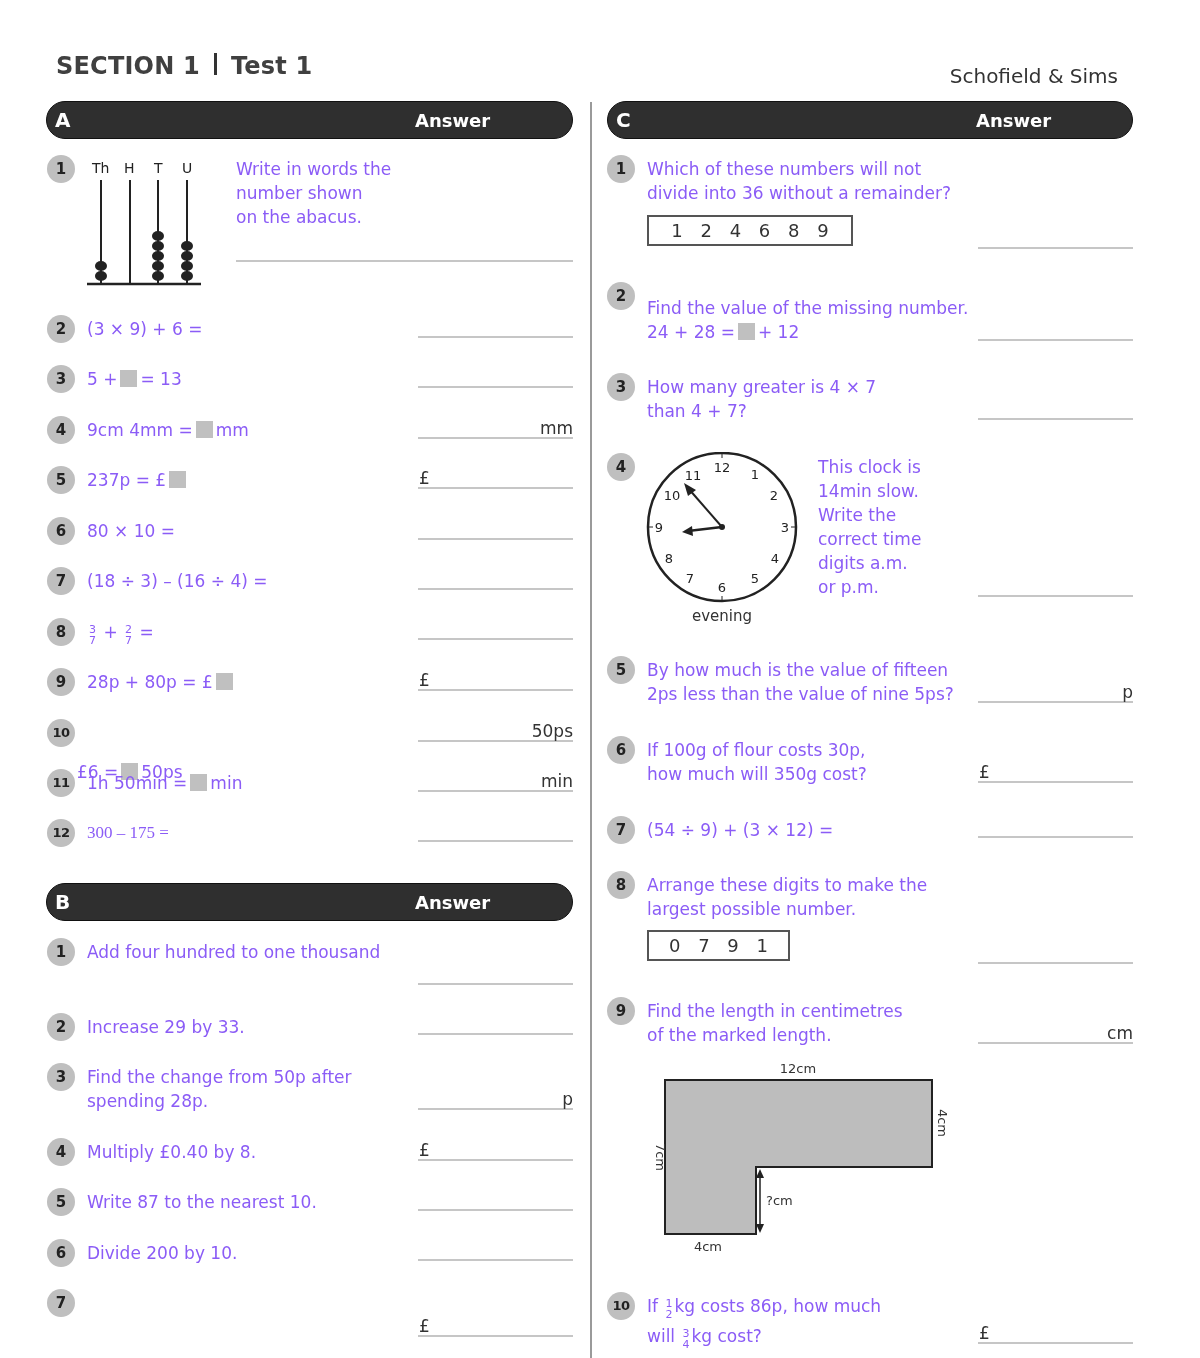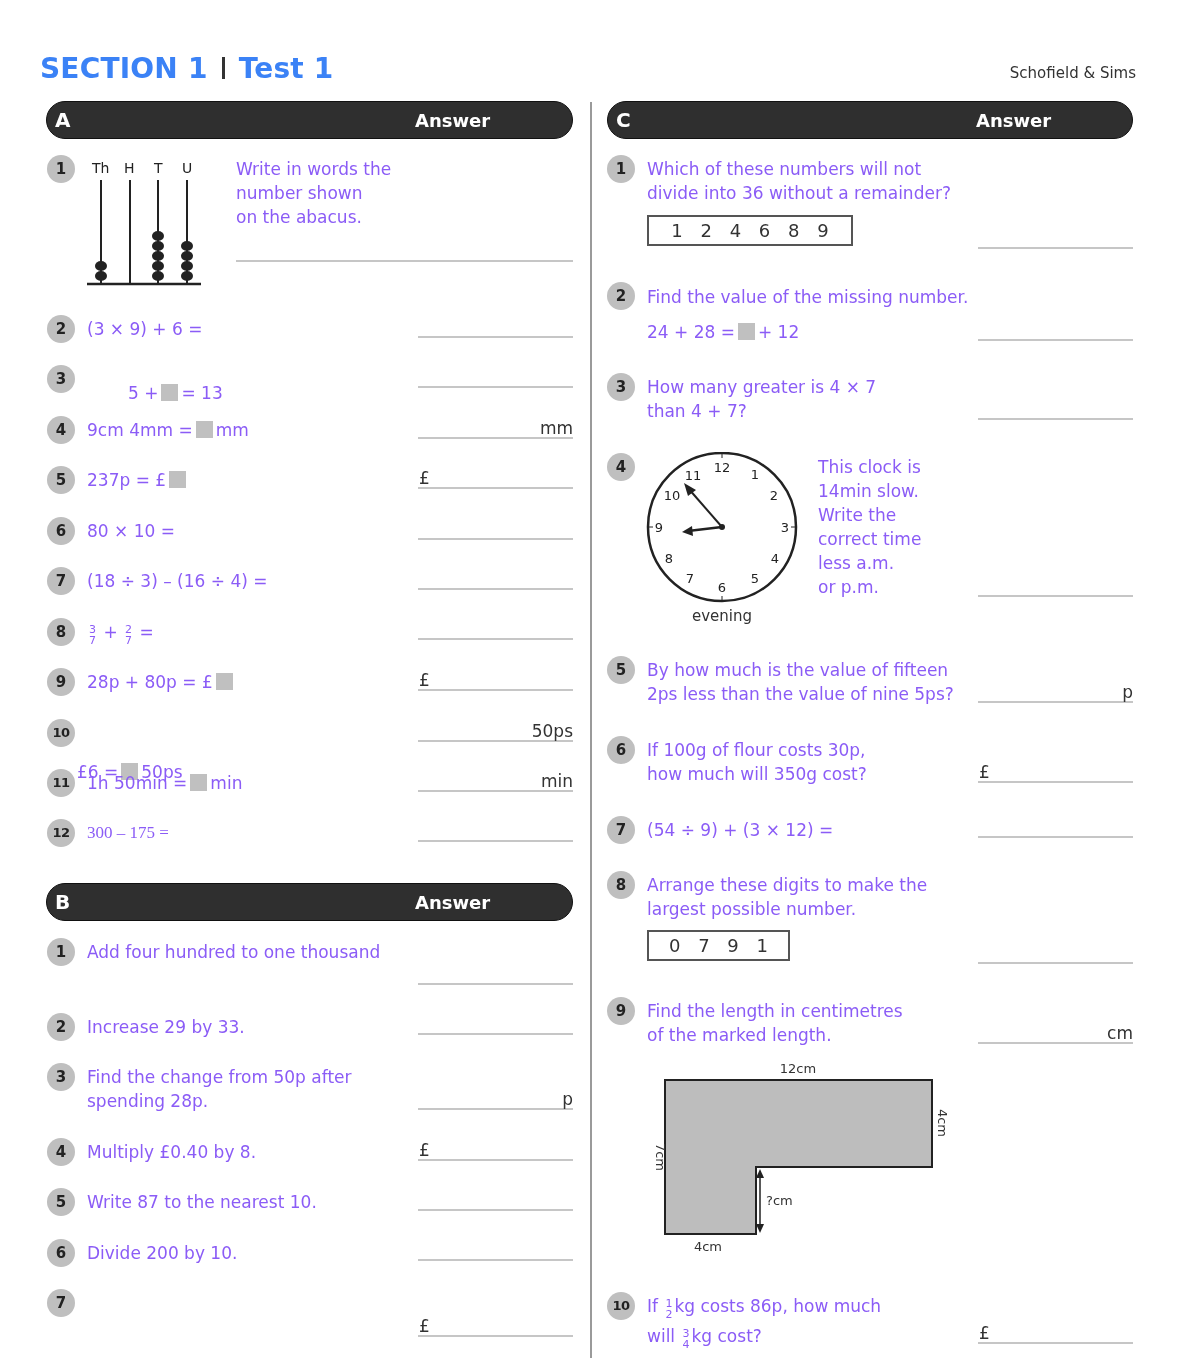--- a/index.html
+++ b/index.html
@@ -1,21 +1,21 @@
 <!DOCTYPE html>
 <html><head>
 <meta charset="utf-8">
 <style>
   * { box-sizing: border-box; margin: 0; padding: 0; }
   html, body { width: 1200px; height: 1358px; background: #ffffff; }
   body { position: relative; font-family: "DejaVu Sans", sans-serif; color: #2a2a2a; overflow: hidden; }
 
-  .title { position: absolute; left: 40px; top: 52px; font-size: 28px; font-weight: bold; color: #3b82f6; letter-spacing: 0.2px; }
+  .title { position: absolute; left: 56px; top: 52px; font-size: 24px; font-weight: bold; color: #404040; letter-spacing: 0.2px; }
   .title .sep { display: inline-block; width: 3px; height: 22px; background: #333; margin: 0 14px; vertical-align: -1px; }
-  .publisher { position: absolute; right: 64px; top: 64px; font-size: 15px; color: #333; }
+  .publisher { position: absolute; right: 82px; top: 64px; font-size: 20px; color: #333; }
 
   .divider { position: absolute; left: 590px; top: 102px; width: 2px; height: 1256px; background: #9a9a9a; }
 
   .bar { position: absolute; height: 38px; background: #2f2f2f; border-radius: 19px; border: 1px solid #111; color: #fff; font-weight: bold; }
   .bar .letter { position: absolute; left: 8px; top: 6px; font-size: 20px; }
   .bar .ans { position: absolute; left: 368px; top: 8px; font-size: 18px; }
 
   .q { position: absolute; font-size: 17px; line-height: 24px; color: #8b5cf6; }
   .num { position: absolute; width: 28px; height: 28px; border-radius: 50%; background: #bfbfbf; font-size: 15px; font-weight: bold; color: #222; text-align: center; line-height: 28px; }
   .num.two { font-size: 13px; letter-spacing: -0.5px; }
@@ -76,21 +76,21 @@
   <div>number shown</div>
   <div>on the abacus.</div>
 </div>
 <div class="line" style="left:236px; top:260px; width:337px;"></div>
 
 <div class="num" style="left:47px; top:315px;">2</div>
 <div class="q" style="left:87px; top:317px;">(3 × 9) + 6 =</div>
 <div class="line" style="left:418px; top:336px; width:155px;"></div>
 
 <div class="num" style="left:47px; top:365px;">3</div>
-<div class="q" style="left:87px; top:381px;margin-left:41px;"><span>5 +</span><span class="gbox"></span><span>= 13</span></div>
+<div class="q" style="left:87px; top:367px;"><span>5 +</span><span class="gbox"></span><span>= 13</span></div>
 <div class="line" style="left:418px; top:386px; width:155px;"></div>
 
 <div class="num" style="left:47px; top:416px;">4</div>
 <div class="q" style="left:87px; top:418px;"><span>9cm 4mm =</span><span class="gbox"></span><span>mm</span></div>
 <div class="line" style="left:418px; top:437px; width:155px;"></div>
 <div class="unit-r" style="left:473px; top:418px; width:100px;">mm</div>
 
 <div class="num" style="left:47px; top:466px;">5</div>
 <div class="q" style="left:87px; top:468px;"><span>237p = £</span><span class="gbox"></span></div>
 <div class="unit-l" style="left:419px; top:468px;">£</div>
@@ -181,21 +181,21 @@
 
 <div class="num" style="left:607px; top:155px;">1</div>
 <div class="q" style="left:647px; top:157px;">
   <div>Which of these numbers will not</div>
   <div>divide into 36 without a remainder?</div>
 </div>
 <div class="digitbox" style="left:647px; top:215px; width:206px;">1 2 4 6 8 9</div>
 <div class="line" style="left:978px; top:247px; width:155px;"></div>
 
 <div class="num" style="left:607px; top:282px;">2</div>
-<div class="q" style="left:647px; top:285px;">Find the value of the missing number.</div>
+<div class="q" style="left:647px; top:296px;">Find the value of the missing number.</div>
 <div class="q" style="left:647px; top:320px;"><span>24 + 28 =</span><span class="gbox"></span><span>+ 12</span></div>
 <div class="line" style="left:978px; top:339px; width:155px;"></div>
 
 <div class="num" style="left:607px; top:373px;">3</div>
 <div class="q" style="left:647px; top:375px;">
   <div>How many greater is 4 × 7</div>
   <div>than 4 + 7?</div>
 </div>
 <div class="line" style="left:978px; top:418px; width:155px;"></div>
 
@@ -227,21 +227,21 @@
   <line x1="78" y1="75" x2="44" y2="79" stroke="#222" stroke-width="2.5"></line>
   <polygon points="38,80 48,74 49,84" fill="#222"></polygon>
   <circle cx="78" cy="75" r="3" fill="#222"></circle>
   <text x="78" y="169" font-size="15" fill="#333" text-anchor="middle">evening</text>
 </svg>
 <div class="q" style="left:818px; top:455px;">
   <div>This clock is</div>
   <div>14min slow.</div>
   <div>Write the</div>
   <div>correct time</div>
-  <div>less a.m.</div>
+  <div>digits a.m.</div>
   <div>or p.m.</div>
 </div>
 <div class="line" style="left:978px; top:595px; width:155px;"></div>
 
 <div class="num" style="left:607px; top:656px;">5</div>
 <div class="q" style="left:647px; top:658px;">
   <div>By how much is the value of fifteen</div>
   <div>2ps less than the value of nine 5ps?</div>
 </div>
 <div class="line" style="left:978px; top:701px; width:155px;"></div>

